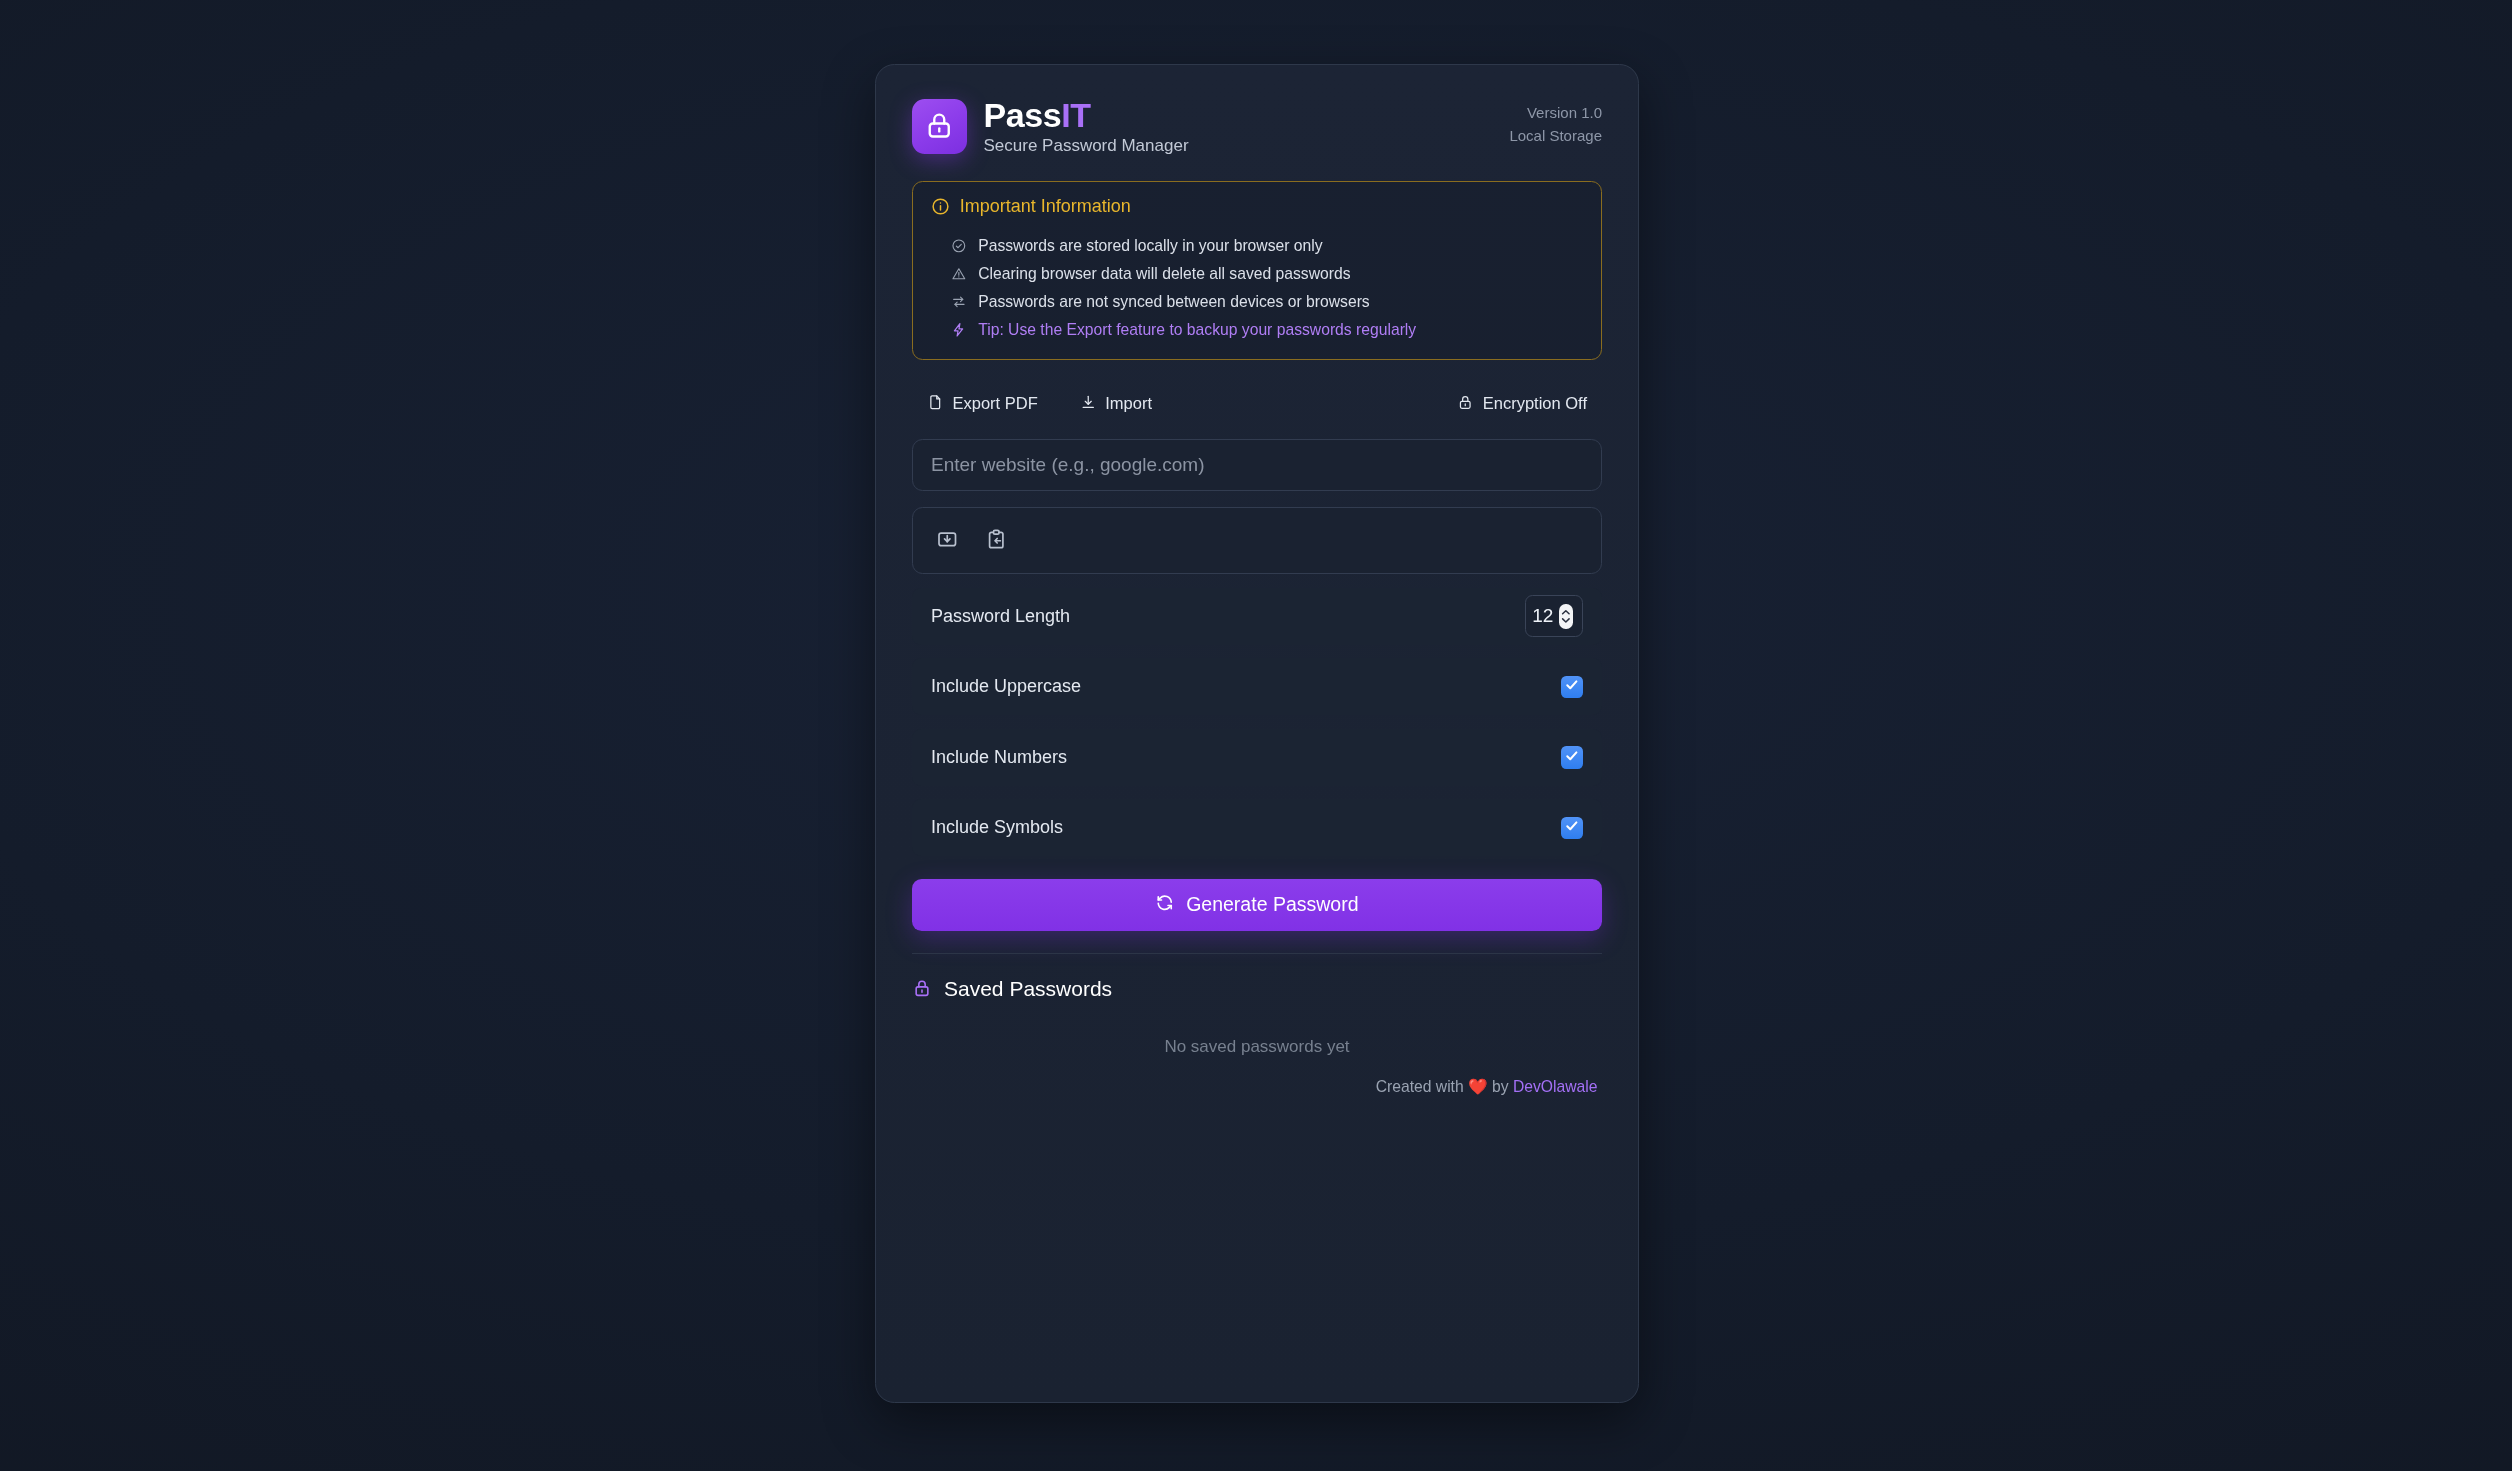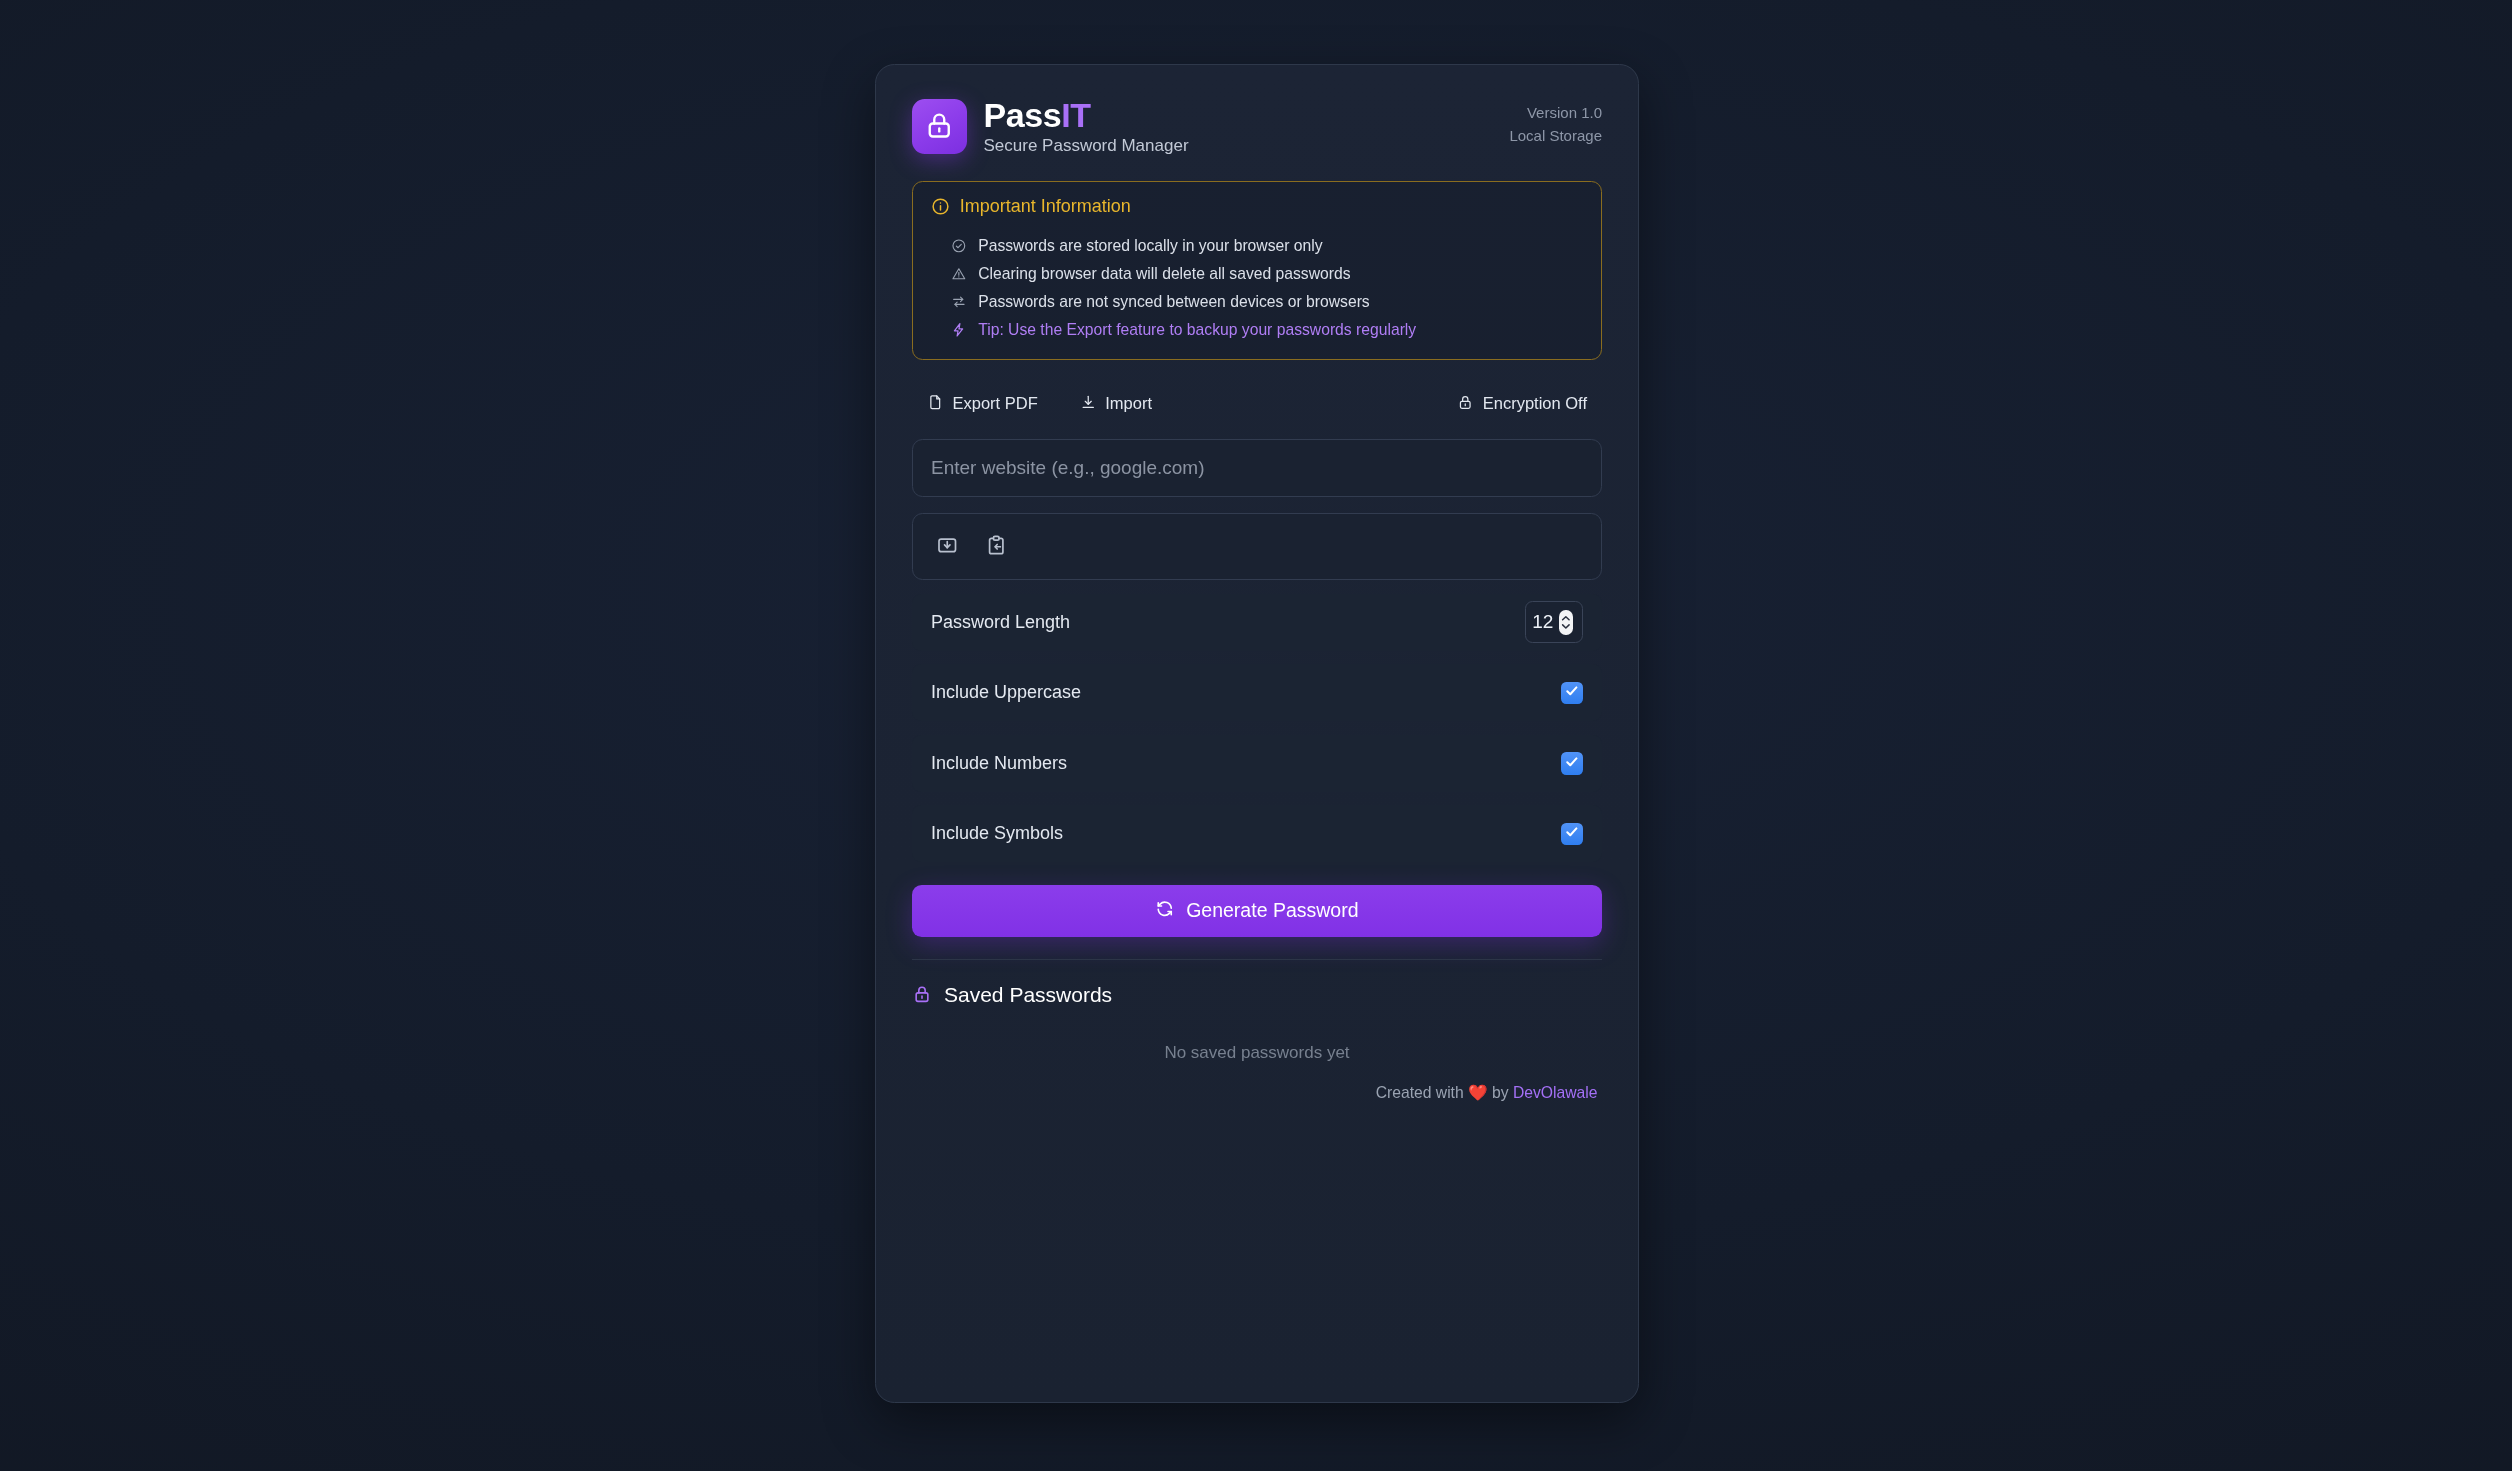--- a/index.html
+++ b/index.html
@@ -137,21 +137,21 @@
     font-family: inherit;
     padding: 3px 1.5px;
   }
   .tool-btn svg { width: 16.5px; height: 16.5px; flex: none; }
   .tool-spacer { flex: 1; }
 
   
   .website-input {
     margin-top: 12px;
     width: 100%;
-    height: 58px;
+    height: 52px;
     border-radius: 10.5px;
     background: #1a2231;
     border: 1.5px solid #323c50;
     padding: 0 18px;
     font-size: 19px;
     color: #e8edf5;
     font-family: inherit;
     outline: none;
   }
   .website-input::placeholder { color: #8c94a3; }

